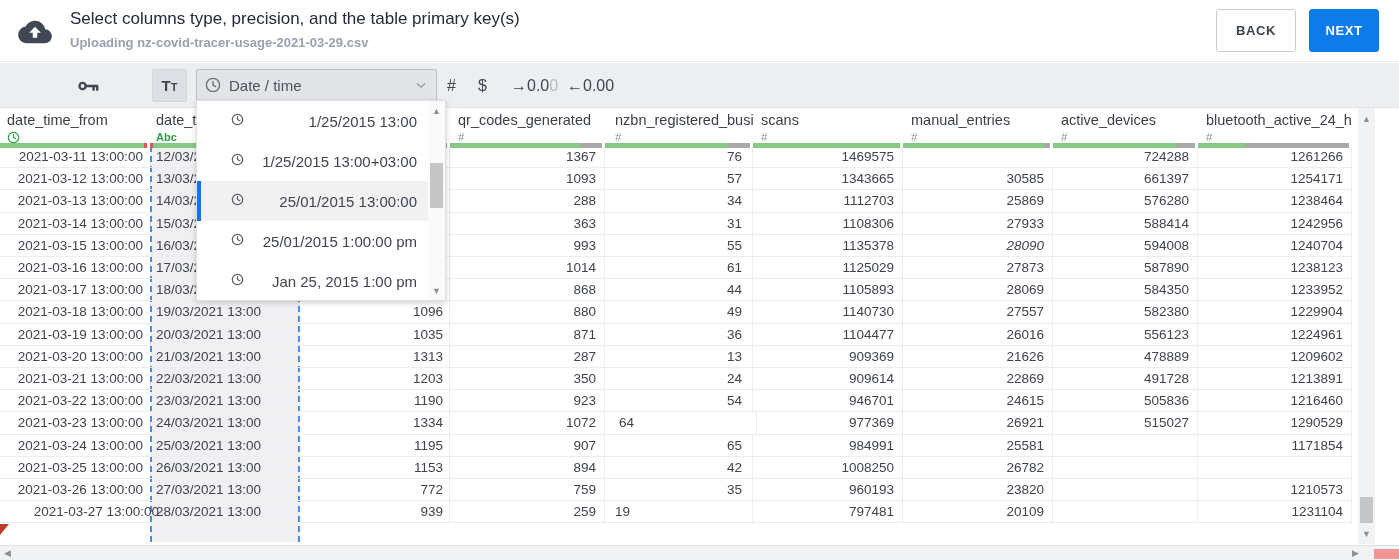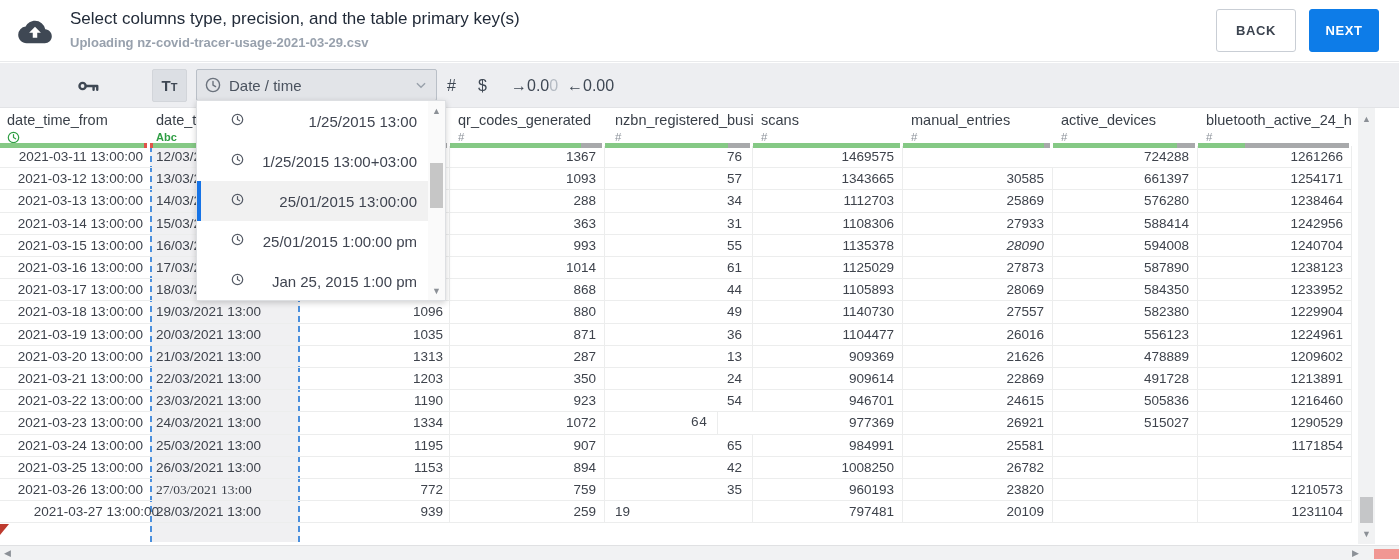--- a/index.html
+++ b/index.html
@@ -300,21 +300,21 @@
           <div class="tcell cell-line" style="left: 753px; width: 150px; text-align: right; padding-left: 8px; padding-right: 8px;">946701</div>
           <div class="tcell cell-line" style="left: 903px; width: 150px; text-align: right; padding-left: 8px; padding-right: 8px;">24615</div>
           <div class="tcell cell-line" style="left: 1053px; width: 145px; text-align: right; padding-left: 8px; padding-right: 8px;">505836</div>
           <div class="tcell cell-line" style="left: 1198px; width: 154px; text-align: right; padding-left: 8px; padding-right: 8px;">1216460</div>
         </div>
         <div class="trow" style="top: 412.4px;">
           <div class="tcell" style="left: 0px; width: 150px; text-align: right; padding-left: 7px; padding-right: 7px;">2021-03-23 13:00:00</div>
           <div class="tcell" style="left: 150px; width: 150px; text-align: left; padding-left: 6px; padding-right: 6px;">24/03/2021 13:00</div>
           <div class="tcell cell-line" style="left: 300px; width: 150px; text-align: right; padding-left: 6px; padding-right: 6px;">1334</div>
           <div class="tcell cell-line" style="left: 450px; width: 155px; text-align: right; padding-left: 8px; padding-right: 8px;">1072</div>
-          <div class="tcell cell-line" style="left: 570px; width: 148px; text-align: right; padding-left: 10px; padding-right: 10px; font-family: Liberation Mono, monospace;">64</div>
+          <div class="tcell cell-line" style="left: 609px; width: 148px; padding-left: 10px; padding-right: 10px;">64</div>
           <div class="tcell cell-line" style="left: 753px; width: 150px; text-align: right; padding-left: 8px; padding-right: 8px;">977369</div>
           <div class="tcell cell-line" style="left: 903px; width: 150px; text-align: right; padding-left: 8px; padding-right: 8px;">26921</div>
           <div class="tcell cell-line" style="left: 1053px; width: 145px; text-align: right; padding-left: 8px; padding-right: 8px;">515027</div>
           <div class="tcell cell-line" style="left: 1198px; width: 154px; text-align: right; padding-left: 8px; padding-right: 8px;">1290529</div>
         </div>
         <div class="trow" style="top: 434.6px;">
           <div class="tcell" style="left: 0px; width: 150px; text-align: right; padding-left: 7px; padding-right: 7px;">2021-03-24 13:00:00</div>
           <div class="tcell" style="left: 150px; width: 150px; text-align: left; padding-left: 6px; padding-right: 6px;">25/03/2021 13:00</div>
           <div class="tcell cell-line" style="left: 300px; width: 150px; text-align: right; padding-left: 6px; padding-right: 6px;">1195</div>
           <div class="tcell cell-line" style="left: 450px; width: 155px; text-align: right; padding-left: 8px; padding-right: 8px;">907</div>
@@ -330,21 +330,21 @@
           <div class="tcell cell-line" style="left: 300px; width: 150px; text-align: right; padding-left: 6px; padding-right: 6px;">1153</div>
           <div class="tcell cell-line" style="left: 450px; width: 155px; text-align: right; padding-left: 8px; padding-right: 8px;">894</div>
           <div class="tcell cell-line" style="left: 605px; width: 148px; text-align: right; padding-left: 10px; padding-right: 10px;">42</div>
           <div class="tcell cell-line" style="left: 753px; width: 150px; text-align: right; padding-left: 8px; padding-right: 8px;">1008250</div>
           <div class="tcell cell-line" style="left: 903px; width: 150px; text-align: right; padding-left: 8px; padding-right: 8px;">26782</div>
           <div class="tcell cell-line" style="left: 1053px; width: 145px; text-align: right; padding-left: 8px; padding-right: 8px;"></div>
           <div class="tcell cell-line" style="left: 1198px; width: 154px; text-align: right; padding-left: 8px; padding-right: 8px;"></div>
         </div>
         <div class="trow" style="top: 479px;">
           <div class="tcell" style="left: 0px; width: 150px; text-align: right; padding-left: 7px; padding-right: 7px;">2021-03-26 13:00:00</div>
-          <div class="tcell" style="left: 150px; width: 150px; text-align: left; padding-left: 6px; padding-right: 6px; font-family: Liberation Serif, serif;">27/03/2021 13:00</div>
+          <div class="tcell" style="left: 150px; width: 150px; text-align: left; padding-left: 6px; padding-right: 6px;">27/03/2021 13:00</div>
           <div class="tcell cell-line" style="left: 300px; width: 150px; text-align: right; padding-left: 6px; padding-right: 6px;">772</div>
           <div class="tcell cell-line" style="left: 450px; width: 155px; text-align: right; padding-left: 8px; padding-right: 8px;">759</div>
           <div class="tcell cell-line" style="left: 605px; width: 148px; text-align: right; padding-left: 10px; padding-right: 10px;">35</div>
           <div class="tcell cell-line" style="left: 753px; width: 150px; text-align: right; padding-left: 8px; padding-right: 8px;">960193</div>
           <div class="tcell cell-line" style="left: 903px; width: 150px; text-align: right; padding-left: 8px; padding-right: 8px;">23820</div>
           <div class="tcell cell-line" style="left: 1053px; width: 145px; text-align: right; padding-left: 8px; padding-right: 8px;"></div>
           <div class="tcell cell-line" style="left: 1198px; width: 154px; text-align: right; padding-left: 8px; padding-right: 8px;">1210573</div>
         </div>
         <div class="trow" style="top: 501.2px;">
           <div class="tcell" style="left: 0px; width: 166px; text-align: right; padding-left: 7px; padding-right: 7px;">2021-03-27 13:00:00</div>

